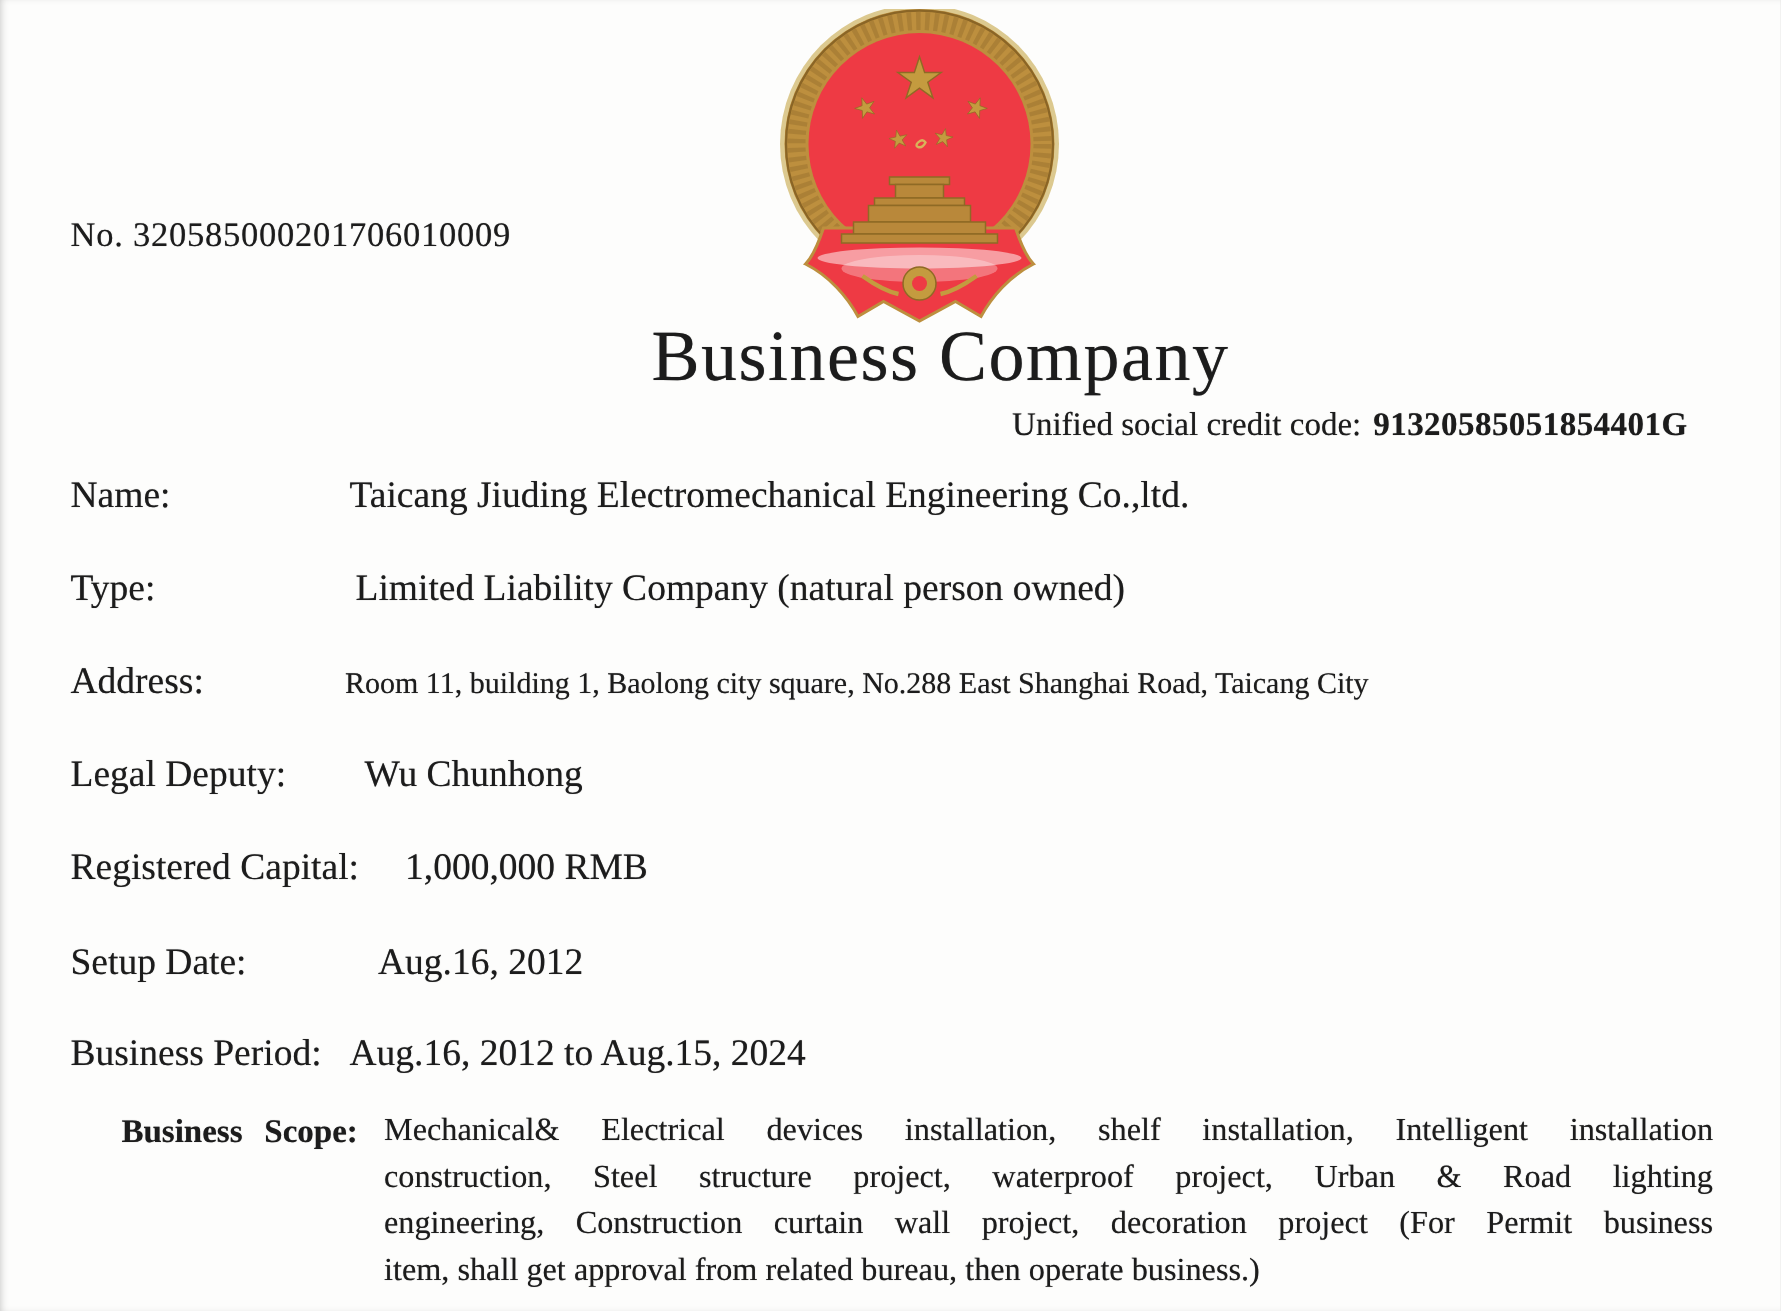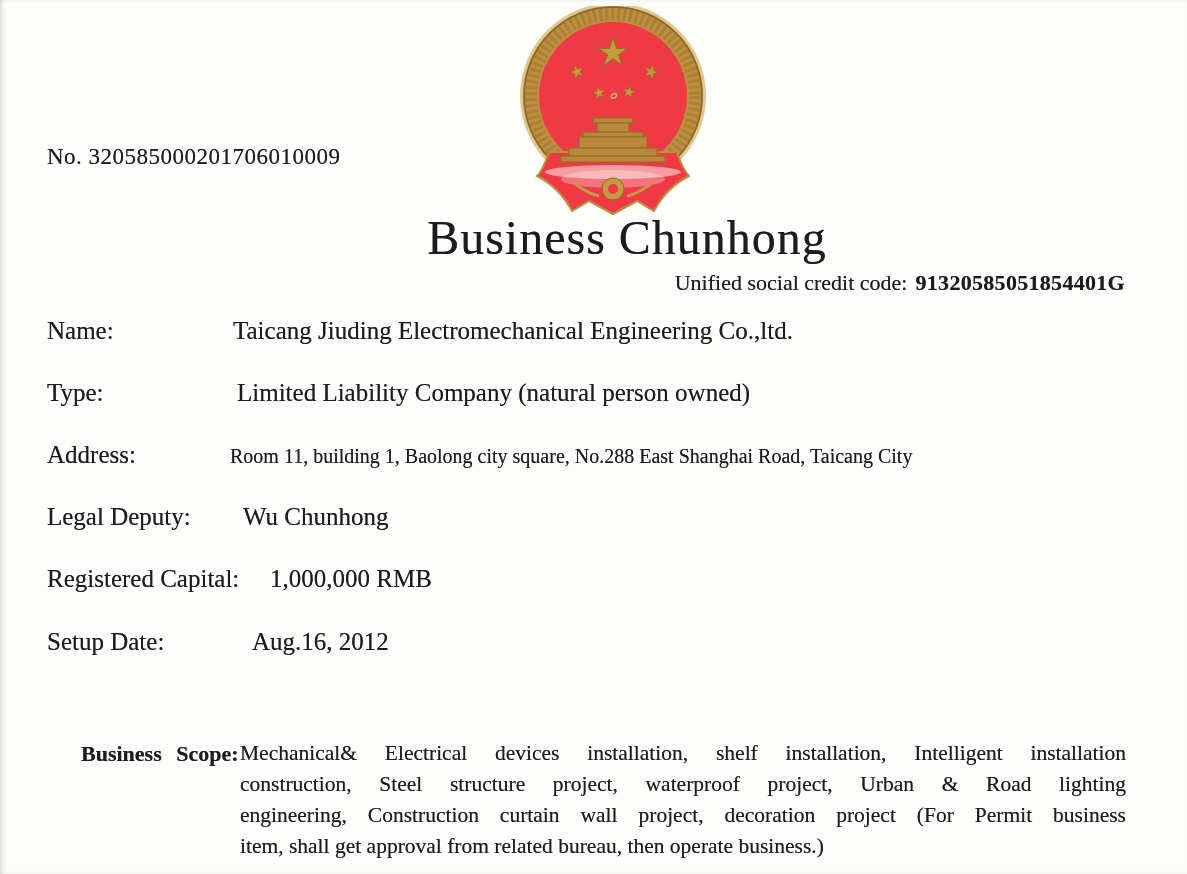--- a/index.html
+++ b/index.html
@@ -42,21 +42,21 @@
   .row-address .val{font-size:20px;}
   .row-legal  {top:503px;} .row-legal  .lbl{width:196px;}
   .row-regcap {top:565px;} .row-regcap .lbl{width:223px;}
   .row-setup  {top:628px;} .row-setup  .lbl{width:205px;}
   .row-period {top:689px;} .row-period .lbl{width:186px;}
   .scope-label{
     position:absolute;left:47px;top:741px;
     font-size:22px;font-weight:bold;word-spacing:9px;white-space:nowrap;margin-left:34px;
   }
   .scope-text{
-    position:absolute;left:240px;top:738px;width:886px;
+    position:absolute;left:256px;top:738px;width:886px;
     font-size:21.5px;line-height:31px;
   }
   .scope-line{text-align:justify;text-align-last:justify;}
   .scope-line.last{text-align-last:left;}
 </style>
 </head>
 <body>
 
 <div class="page">
 
@@ -100,21 +100,21 @@
       <ellipse cx="100" cy="166" rx="68" ry="7" fill="#ffffff" opacity="0.5"></ellipse>
       <ellipse cx="100" cy="173" rx="52" ry="9" fill="#ffffff" opacity="0.3"></ellipse>
 
       <circle cx="100" cy="183" r="11" fill="#c49b3f" stroke="#8f6a25" stroke-width="1"></circle>
       <circle cx="100" cy="183" r="5" fill="#ee3a44"></circle>
       <path d="M62,178 q14,10 24,12" fill="none" stroke="#c49b3f" stroke-width="3"></path>
       <path d="M138,178 q-14,10 -24,12" fill="none" stroke="#c49b3f" stroke-width="3"></path>
     </svg>
   </div>
 
-  <div class="doc-title">Business Chunhong</div>
+  <div class="doc-title">Business Company</div>
 
   <div class="credit-line">
     <span>Unified social credit code:</span><span class="credit-code">91320585051854401G</span>
   </div>
 
   <div class="row row-type">
     <span class="lbl">Type:</span><span class="val">Limited Liability Company (natural person owned)</span>
   </div>
 
   <div class="row row-name">
@@ -130,20 +130,23 @@
   </div>
 
   <div class="row row-regcap">
     <span class="lbl">Registered Capital:</span><span class="val">1,000,000 RMB</span>
   </div>
 
   <div class="row row-setup">
     <span class="lbl">Setup Date:</span><span class="val">Aug.16, 2012</span>
   </div>
 
+  <div class="row row-period">
+    <span class="lbl">Business Period:</span><span class="val">Aug.16, 2012 to Aug.15, 2024</span>
+  </div>
 
   <div class="scope-label">Business Scope:</div>
 
   <div class="scope-text">
     <div class="scope-line">Mechanical&amp; Electrical devices installation, shelf installation, Intelligent installation</div>
     <div class="scope-line">construction, Steel structure project, waterproof project, Urban &amp; Road lighting</div>
     <div class="scope-line">engineering, Construction curtain wall project, decoration project (For Permit business</div>
     <div class="scope-line last">item, shall get approval from related bureau, then operate business.)</div>
   </div>
 

